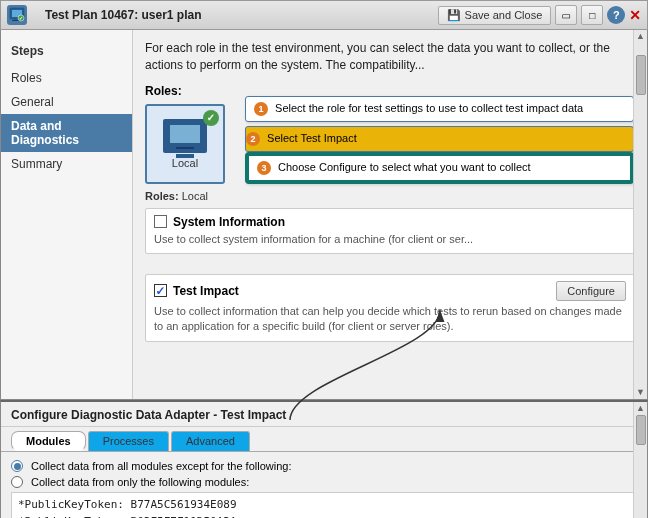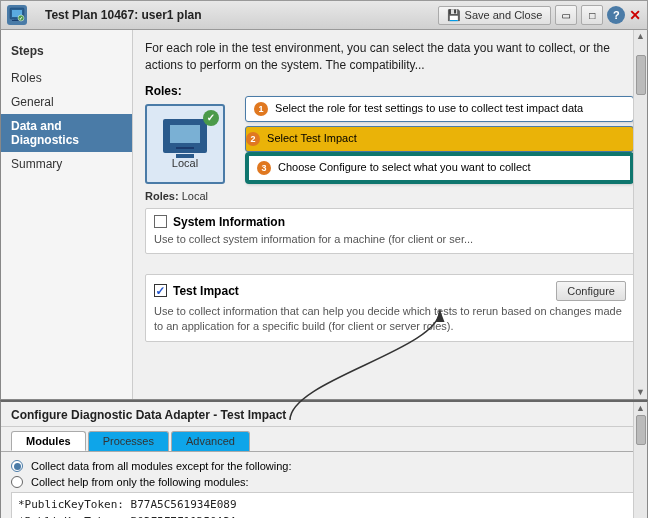--- a/index.html
+++ b/index.html
@@ -123,21 +123,21 @@
     }
     .tabs-row {
       display: flex; gap: 0; padding: 4px 10px 0 10px; border-bottom: 1px solid #aaa;
     }
     .tab {
       padding: 3px 14px; font-size: 11px; cursor: pointer; border: 1px solid #aaa;
       border-bottom: none; border-radius: 3px 3px 0 0; background: #0ea5e9; margin-right: 2px;
       color: #333;
     }
     .tab.active {
-      background: white; border-bottom: 1px solid white; color: #000; font-weight: bold;
+      background: white; border-bottom: 1px solid white; color: #000; font-weight: bold; border-radius: 7px;
     }
     .bottom-content { padding: 8px 10px; }
     .radio-option { display: flex; align-items: center; gap: 8px; font-size: 11px; margin-bottom: 4px; }
     .radio-selected { width: 12px; height: 12px; border: 1px solid #4a7ba7; border-radius: 50%; background: white; display: flex; align-items: center; justify-content: center; }
     .radio-selected::after { content: ''; width: 7px; height: 7px; background: #4a7ba7; border-radius: 50%; }
     .radio-unselected { width: 12px; height: 12px; border: 1px solid #666; border-radius: 50%; background: white; }
     .token-box {
       background: white; border: 1px solid #ccc; padding: 4px 6px;
       font-size: 11px; color: #222; margin-top: 4px; font-family: monospace;
       line-height: 1.5;
@@ -267,21 +267,21 @@
   </div>
 
   <div class="bottom-content">
 
     <div class="radio-option">
       <div class="radio-selected"></div>
       <span>Collect data from all modules except for the following:</span>
     </div>
     <div class="radio-option">
       <div class="radio-unselected"></div>
-      <span>Collect help from only the following modules:</span>
+      <span>Collect data from only the following modules:</span>
     </div>
 
     <div class="token-box">
       <div>*PublicKeyToken: B77A5C561934E089</div>
       <div>*PublicKeyToken: B03F5F7F11D50A3A</div>
     </div>
   </div>
 
   <div class="bottom-scroll">
     <div style="font-size:9px; color:#666; text-align:center; margin-top:1px;">▲</div>

